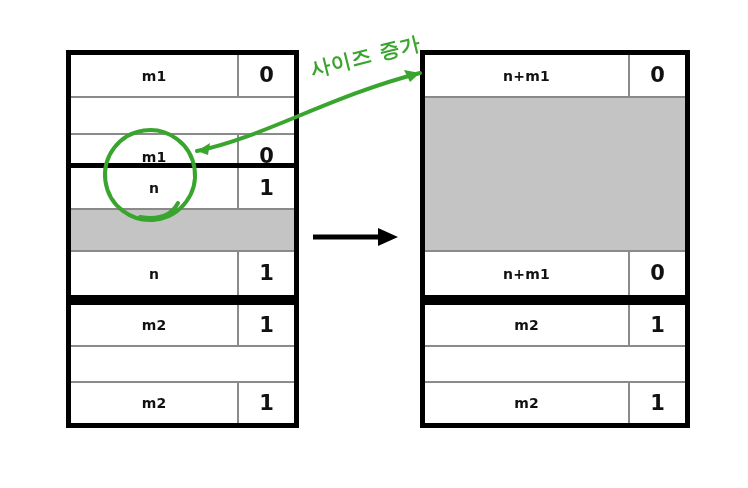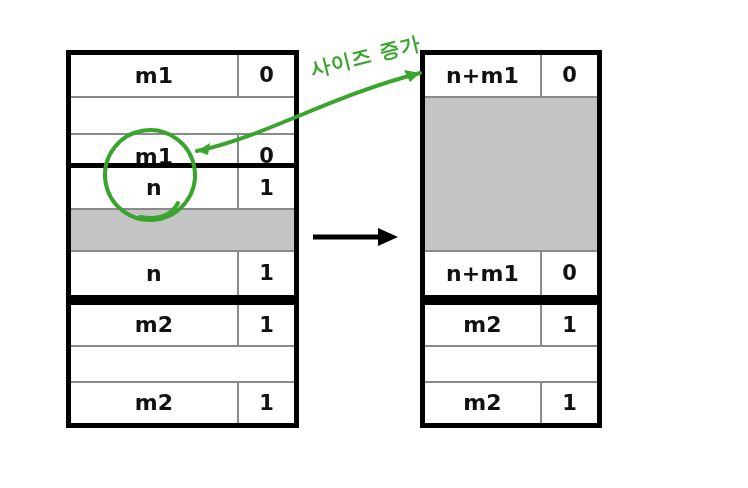--- a/index.html
+++ b/index.html
@@ -20,21 +20,21 @@
     inset: 0;
   }
 
   
   .mem-table {
     position: absolute;
     box-sizing: border-box;
     background: #ffffff;
   }
   #left-table  { left: 66px;  top: 50px; width: 233px; height: 378px; }
-  #right-table { left: 420px; top: 50px; width: 182px; height: 378px; border-radius: 26px; }
+  #right-table { left: 420px; top: 50px; width: 270px; height: 378px; border-radius: 26px; }
 
   
   .mem-block {
     position: absolute;
     left: 0;
     width: 100%;
     box-sizing: border-box;
     border: 5px solid #000000;
     background: #ffffff;
   }
@@ -52,21 +52,21 @@
   .mem-row:last-child { border-bottom: none; }
 
   .mem-row.filler {
     background: #c4c4c4;
   }
 
   .cell-label {
     flex: 1 1 auto;
     text-align: center;
     font-weight: bold;
-    font-size: 22px;
+    font-size: 14px;
     color: #111111;
     line-height: 1;
     letter-spacing: 0.2px;
     white-space: nowrap;
   }
   .cell-flag {
     flex: 0 0 55px;
     text-align: center;
     font-weight: bold;
     font-size: 21px;

